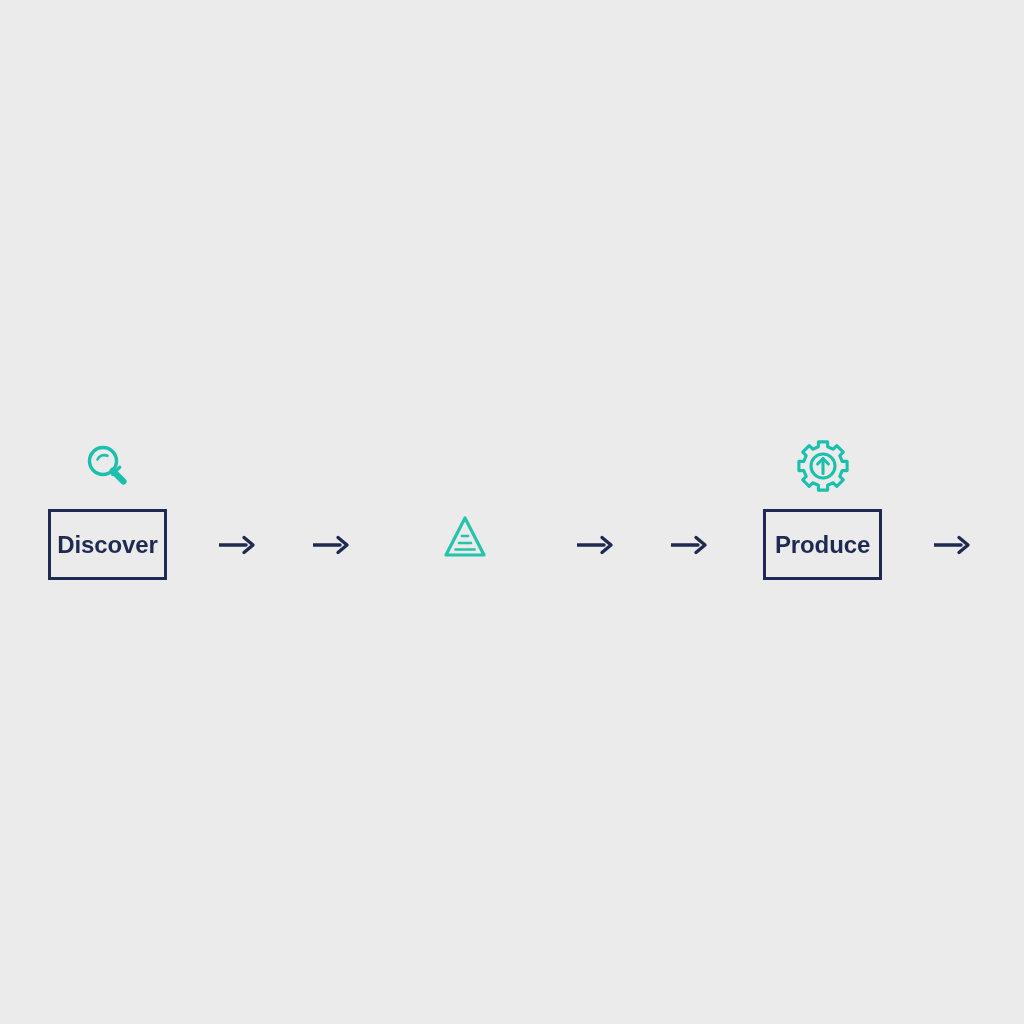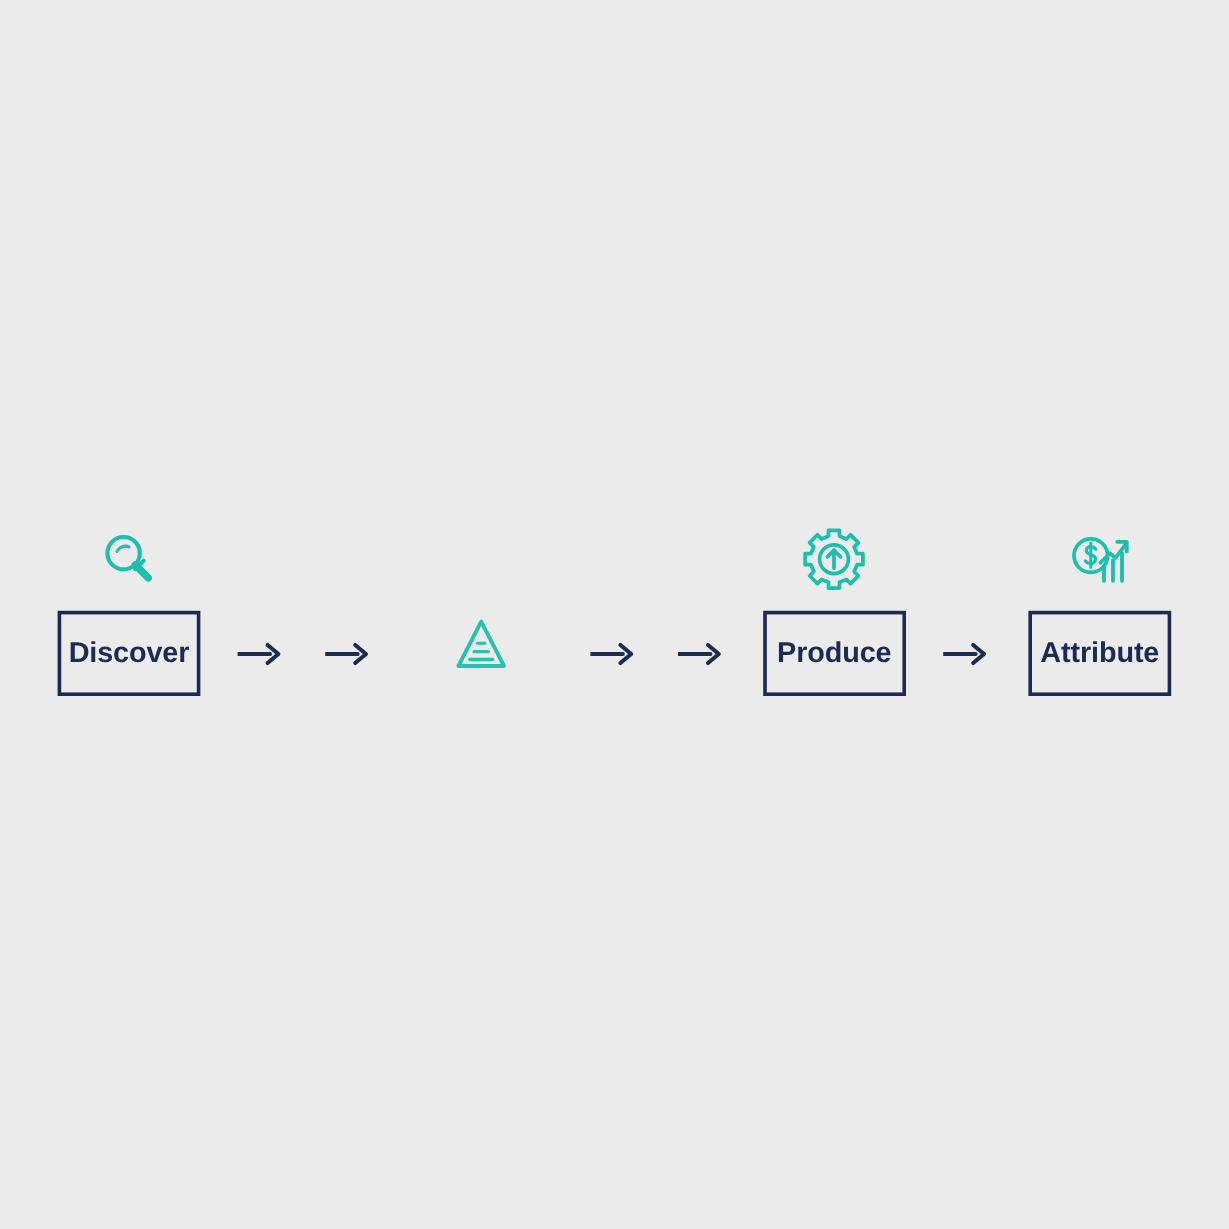--- a/index.html
+++ b/index.html
@@ -168,34 +168,15 @@
       </div>
     </div>
 
     <div class="connector">
       <svg width="40" height="22" viewBox="0 0 40 22" fill="none" stroke="#1e2a52" stroke-width="3.4" stroke-linecap="round" stroke-linejoin="round">
         <path d="M0 11 H27"></path>
         <path d="M25 3.5 L34 11 L25 18.5"></path>
       </svg>
     </div>
 
-    <div class="step">
-      <span class="step-icon">
-        <svg viewBox="0 0 52 52" fill="none" stroke="#1bbfae" stroke-width="3.1" stroke-linecap="round" stroke-linejoin="round">
-          <circle cx="18" cy="23" r="14"></circle>
-          <path d="M22.2 17.6 C21 16.1 19.6 15.6 18 15.6 C15.8 15.6 14.2 16.9 14.2 18.7
-                   C14.2 22.8 22 21.2 22 25.9 C22 28.1 20.2 29.6 18 29.6
-                   C16.2 29.6 14.6 28.9 13.5 27.4" stroke-width="2.7"></path>
-          <path d="M18 12.6 V32.8" stroke-width="2.5"></path>
-          <path d="M29 44 V33" stroke-width="3.2"></path>
-          <path d="M36.5 44 V27" stroke-width="3.2"></path>
-          <path d="M44 44 V21" stroke-width="3.2"></path>
-          <path d="M26 29 L34 21 L38.5 25 L47.5 13"></path>
-          <path d="M40 11.5 H48 V19.5"></path>
-        </svg>
-      </span>
-      <div class="step-box">
-        <span class="step-label">Attribute</span>
-      </div>
-    </div>
 
   </div>
 </div>
 
 </body></html>

